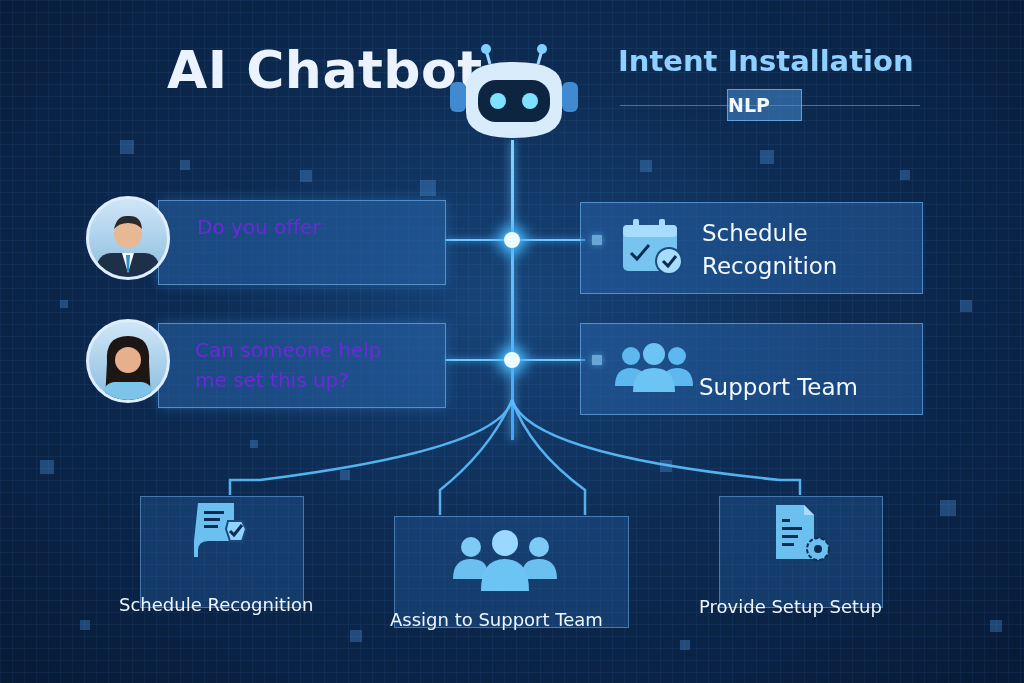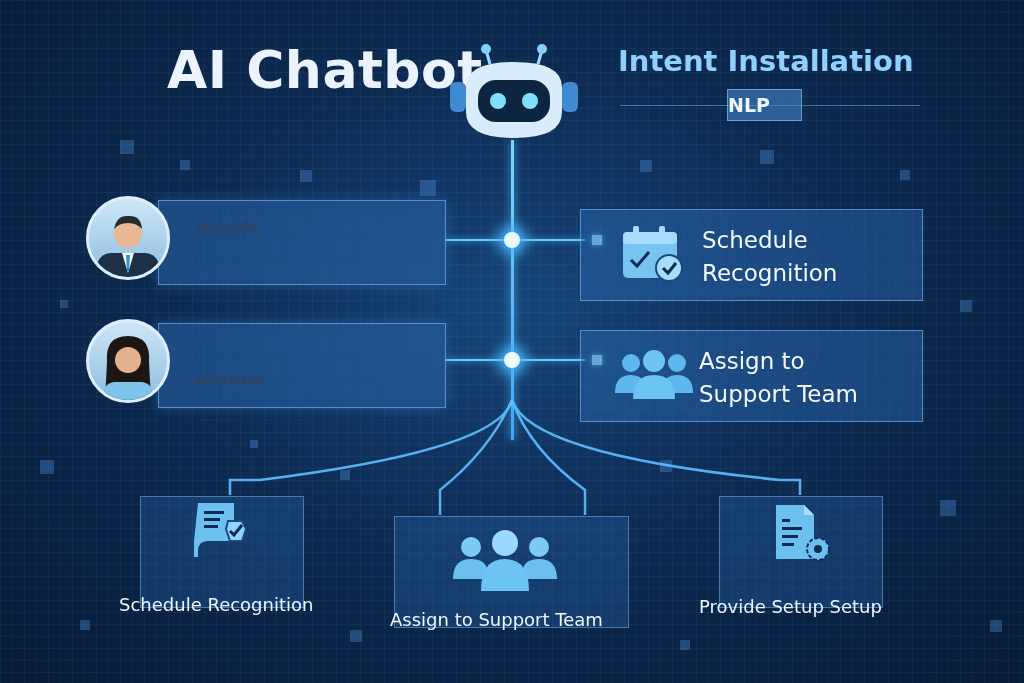--- a/index.html
+++ b/index.html
@@ -16,23 +16,23 @@
   .title{position:absolute;left:133px;top:40px;font-size:52px;font-weight:bold;color:#eaf3ff;letter-spacing:.5px;margin-left:34px;}
   .intent{position:absolute;left:618px;top:44px;font-size:29px;font-weight:bold;color:#8fd0ff;}
   .nlp-line{position:absolute;left:620px;top:105px;width:300px;height:1px;background:rgba(120,190,255,.5);}
   .nlp{position:absolute;left:727px;top:89px;width:73px;height:30px;background:rgba(70,140,210,.55);
     border:1px solid rgba(140,200,255,.6);font-weight:bold;font-size:19px;text-align:left;line-height:30px;color:#f0f8ff;}
   .robot{position:absolute;left:448px;top:42px;width:132px;height:100px;}
   .spine{position:absolute;left:511px;top:140px;width:3px;height:300px;background:linear-gradient(#7fd4ff,#3fa3ff);box-shadow:0 0 8px #5cc4ff;}
   .node{position:absolute;width:16px;height:16px;border-radius:50%;background:#eafcff;box-shadow:0 0 14px 6px #49b8ff;}
   .hline{position:absolute;height:2px;background:#6cc8ff;box-shadow:0 0 6px #4ab6ff;}
   .bubble{position:absolute;background:rgba(40,100,170,.55);border:1px solid rgba(130,195,255,.55);box-shadow:0 0 12px rgba(60,150,230,.35);}
-  .bubble .txt{position:absolute;font-size:12px;line-height:30px;color:#404040;font-family:Liberation Serif, serif;}
+  .bubble .txt{position:absolute;font-size:20px;line-height:30px;color:#6d28d9;}
   .avatar{position:absolute;width:78px;height:78px;border-radius:50%;border:3px solid #dfeeff;background:linear-gradient(#cfe6f7,#8bbde0);overflow:hidden;}
-  .intent-box{position:absolute;background:rgba(40,100,170,.5);border:1px solid rgba(130,195,255,.55);margin-top:7px;}
+  .intent-box{position:absolute;background:rgba(40,100,170,.5);border:1px solid rgba(130,195,255,.55);}
   .intent-box .txt{position:absolute;font-size:23px;line-height:33px;color:#f2f8ff;}
   .sq{position:absolute;width:10px;height:10px;background:#a9e6ff;box-shadow:0 0 6px #6ecbff;}
   .card{position:absolute;background:rgba(40,100,170,.35);border:1px solid rgba(130,195,255,.45);}
   .card-label{position:absolute;font-size:18px;color:#eef6ff;white-space:nowrap;}
   svg{position:absolute;}
 </style>
 </head>
 <body>
 
 <div class="grid"></div>
@@ -98,20 +98,21 @@
   <svg viewBox="0 0 78 78" width="78" height="78" style="position:static">
     <rect x="8" y="54" width="62" height="30" rx="14" fill="#1e2f48"></rect>
     <polygon points="33,54 45,54 39,74" fill="#ffffff"></polygon>
     <polygon points="37,56 41,56 40,72 38,72" fill="#2b8fd0"></polygon>
     <circle cx="39" cy="35" r="14" fill="#e8b894"></circle>
     <path d="M25 30 Q28 16 39 17 Q52 16 53 30 Q48 24 39 24 Q30 24 25 30Z" fill="#2a2a2a"></path>
   </svg>
 </div>
 
 <div class="bubble" style="left:158px;top:323px;width:286px;height:83px">
+  <div class="txt" style="left:36px;top:11px">Can someone help</div>
   <div class="txt" style="left:36px;top:41px">me set this up?</div>
 </div>
 <div class="avatar" style="left:86px;top:319px">
   <svg viewBox="0 0 78 78" width="78" height="78" style="position:static">
     <path d="M18 40 Q16 14 39 14 Q62 14 60 40 L62 78 L16 78Z" fill="#1d1714"></path>
     <rect x="14" y="60" width="50" height="24" rx="12" fill="#7ec3ea"></rect>
     <circle cx="39" cy="38" r="13" fill="#e6b08c"></circle>
   </svg>
 </div>
 
@@ -133,21 +134,20 @@
 <div class="sq" style="left:592px;top:355px"></div>
 <div class="intent-box" style="left:580px;top:323px;width:341px;height:90px">
   <svg style="left:34px;top:18px" width="78" height="52" viewBox="0 0 78 52">
     <circle cx="16" cy="14" r="9" fill="#5cb8ee"></circle>
     <circle cx="62" cy="14" r="9" fill="#5cb8ee"></circle>
     <path d="M0 44 Q0 26 16 26 Q28 26 30 36 L30 44Z" fill="#5cb8ee"></path>
     <path d="M78 44 Q78 26 62 26 Q50 26 48 36 L48 44Z" fill="#5cb8ee"></path>
     <circle cx="39" cy="12" r="11" fill="#6cc4f4"></circle>
     <path d="M18 50 Q18 26 39 26 Q60 26 60 50Z" fill="#6cc4f4"></path>
   </svg>
-  <div class="txt" style="left:118px;top:14px">Assign to</div>
   <div class="txt" style="left:118px;top:47px">Support Team</div>
 </div>
 
 <div class="card" style="left:140px;top:496px;width:162px;height:110px">
   <svg style="left:53px;top:4px" width="60" height="56" viewBox="0 0 60 56">
     <path d="M4 2 L34 2 L40 8 L40 40 L14 40 Q4 40 4 50 L4 56 L0 56 L0 40Z" fill="#6cc0f0"></path>
     <rect x="4" y="2" width="36" height="38" fill="#6cc0f0"></rect>
     <rect x="10" y="10" width="20" height="3" fill="#0d2b52"></rect>
     <rect x="10" y="17" width="16" height="3" fill="#0d2b52"></rect>
     <rect x="10" y="24" width="14" height="3" fill="#0d2b52"></rect>

